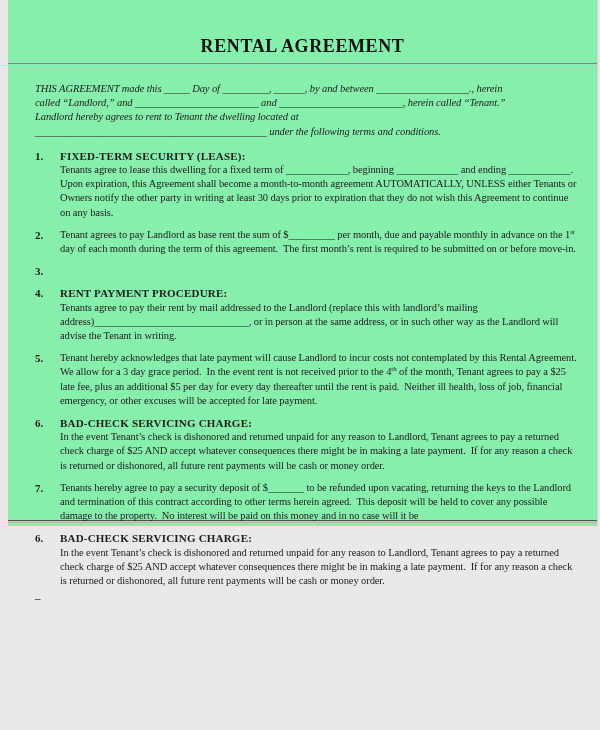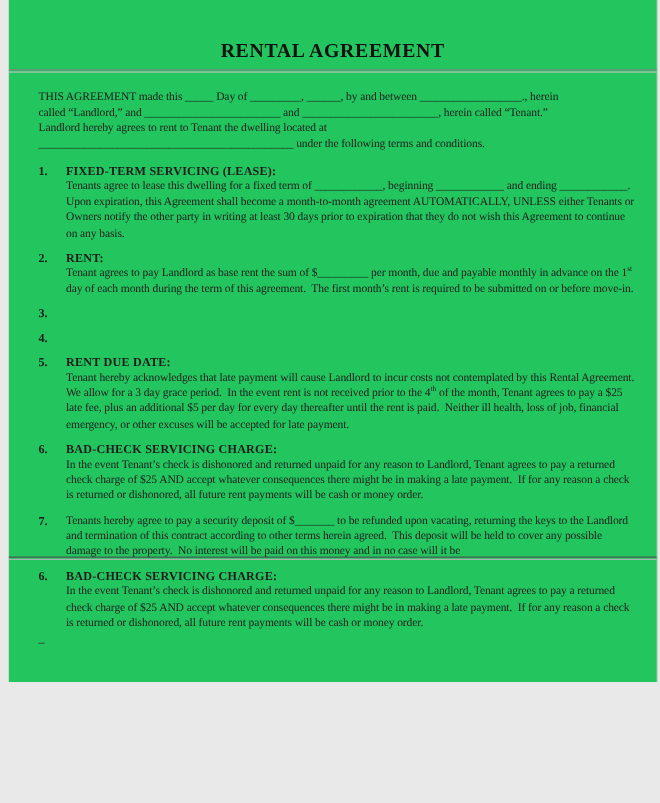--- a/index.html
+++ b/index.html
@@ -9,22 +9,22 @@
     height: 730px;
     background: #e9e9e9;
     overflow: hidden;
     font-family: "Liberation Serif", "DejaVu Serif", serif;
   }
   .page {
     position: absolute;
     left: 8px;
     top: 0;
     width: 590px;
-    height: 620px;
-    background: #22c55e;
+    height: 526px;
+    background: #86efac;
     border-right: 1px solid #d6d6d6;
     box-sizing: border-box;
     color: #1c1c1c;
   }
   .doc-title {
     margin: 36px 0 6px 0;
     text-align: center;
     font-size: 18px;
     font-weight: bold;
     letter-spacing: 0.6px;
@@ -38,20 +38,21 @@
   }
   .content {
     padding: 0 20px 0 27px;
   }
   .intro {
     margin: 18px 0 0 0;
     font-size: 10.5px;
     line-height: 14.2px;
     letter-spacing: -0.1px;
     white-space: pre-wrap;
+    font-style: italic;
   }
   .section {
     display: grid;
     grid-template-columns: 25px 1fr;
     margin-top: 8px;
     font-size: 10.5px;
     line-height: 14.2px;
     letter-spacing: -0.1px;
   }
   .section.first {
@@ -102,41 +103,41 @@
 
   <div class="content">
 
     <p class="intro">THIS AGREEMENT made this _____ Day of _________, ______, by and between __________________., herein
 called “Landlord,” and ________________________ and ________________________, herein called “Tenant.”
 Landlord hereby agrees to rent to Tenant the dwelling located at
 _____________________________________________ under the following terms and conditions.</p>
 
     <div class="section first">
       <span class="sec-num">1.</span>
-      <span class="sec-head">FIXED-TERM SERVICING (LEASE):</span>
+      <span class="sec-head">FIXED-TERM SECURITY (LEASE):</span>
       <p class="sec-body">Tenants agree to lease this dwelling for a fixed term of ____________, beginning ____________ and ending ____________.  Upon expiration, this Agreement shall become a month-to-month agreement AUTOMATICALLY, UNLESS either Tenants or Owners notify the other party in writing at least 30 days prior to expiration that they do not wish this Agreement to continue on any basis.</p>
     </div>
 
     <div class="section">
       <span class="sec-num">2.</span>
-      <span class="sec-head">RENT:</span>
       <p class="sec-body"><span>Tenant agrees to pay Landlord as base rent the sum of $_________ per month, due and payable monthly in advance on the 1</span><sup class="ord">st</sup><span> day of each month during the term of this agreement.  The first month’s rent is required to be submitted on or before move-in.</span></p>
     </div>
 
     <div class="section">
       <span class="sec-num">3.</span>
     </div>
 
     <div class="section">
       <span class="sec-num">4.</span>
+      <span class="sec-head">RENT PAYMENT PROCEDURE:</span>
+      <p class="sec-body">Tenants agree to pay their rent by mail addressed to the Landlord (replace this with landlord’s mailing address)______________________________, or in person at the same address, or in such other way as the Landlord will advise the Tenant in writing.</p>
     </div>
 
     <div class="section">
       <span class="sec-num">5.</span>
-      <span class="sec-head">RENT DUE DATE:</span>
       <p class="sec-body"><span>Tenant hereby acknowledges that late payment will cause Landlord to incur costs not contemplated by this Rental Agreement.  We allow for a 3 day grace period.  In the event rent is not received prior to the 4</span><sup class="ord">th</sup><span> of the month, Tenant agrees to pay a $25 late fee, plus an additional $5 per day for every day thereafter until the rent is paid.  Neither ill health, loss of job, financial emergency, or other excuses will be accepted for late payment.</span></p>
     </div>
 
     <div class="section">
       <span class="sec-num">6.</span>
       <span class="sec-head">BAD-CHECK SERVICING CHARGE:</span>
       <p class="sec-body">In the event Tenant’s check is dishonored and returned unpaid for any reason to Landlord, Tenant agrees to pay a returned check charge of $25 AND accept whatever consequences there might be in making a late payment.  If for any reason a check is returned or dishonored, all future rent payments will be cash or money order.</p>
     </div>
 
     <div class="section">

